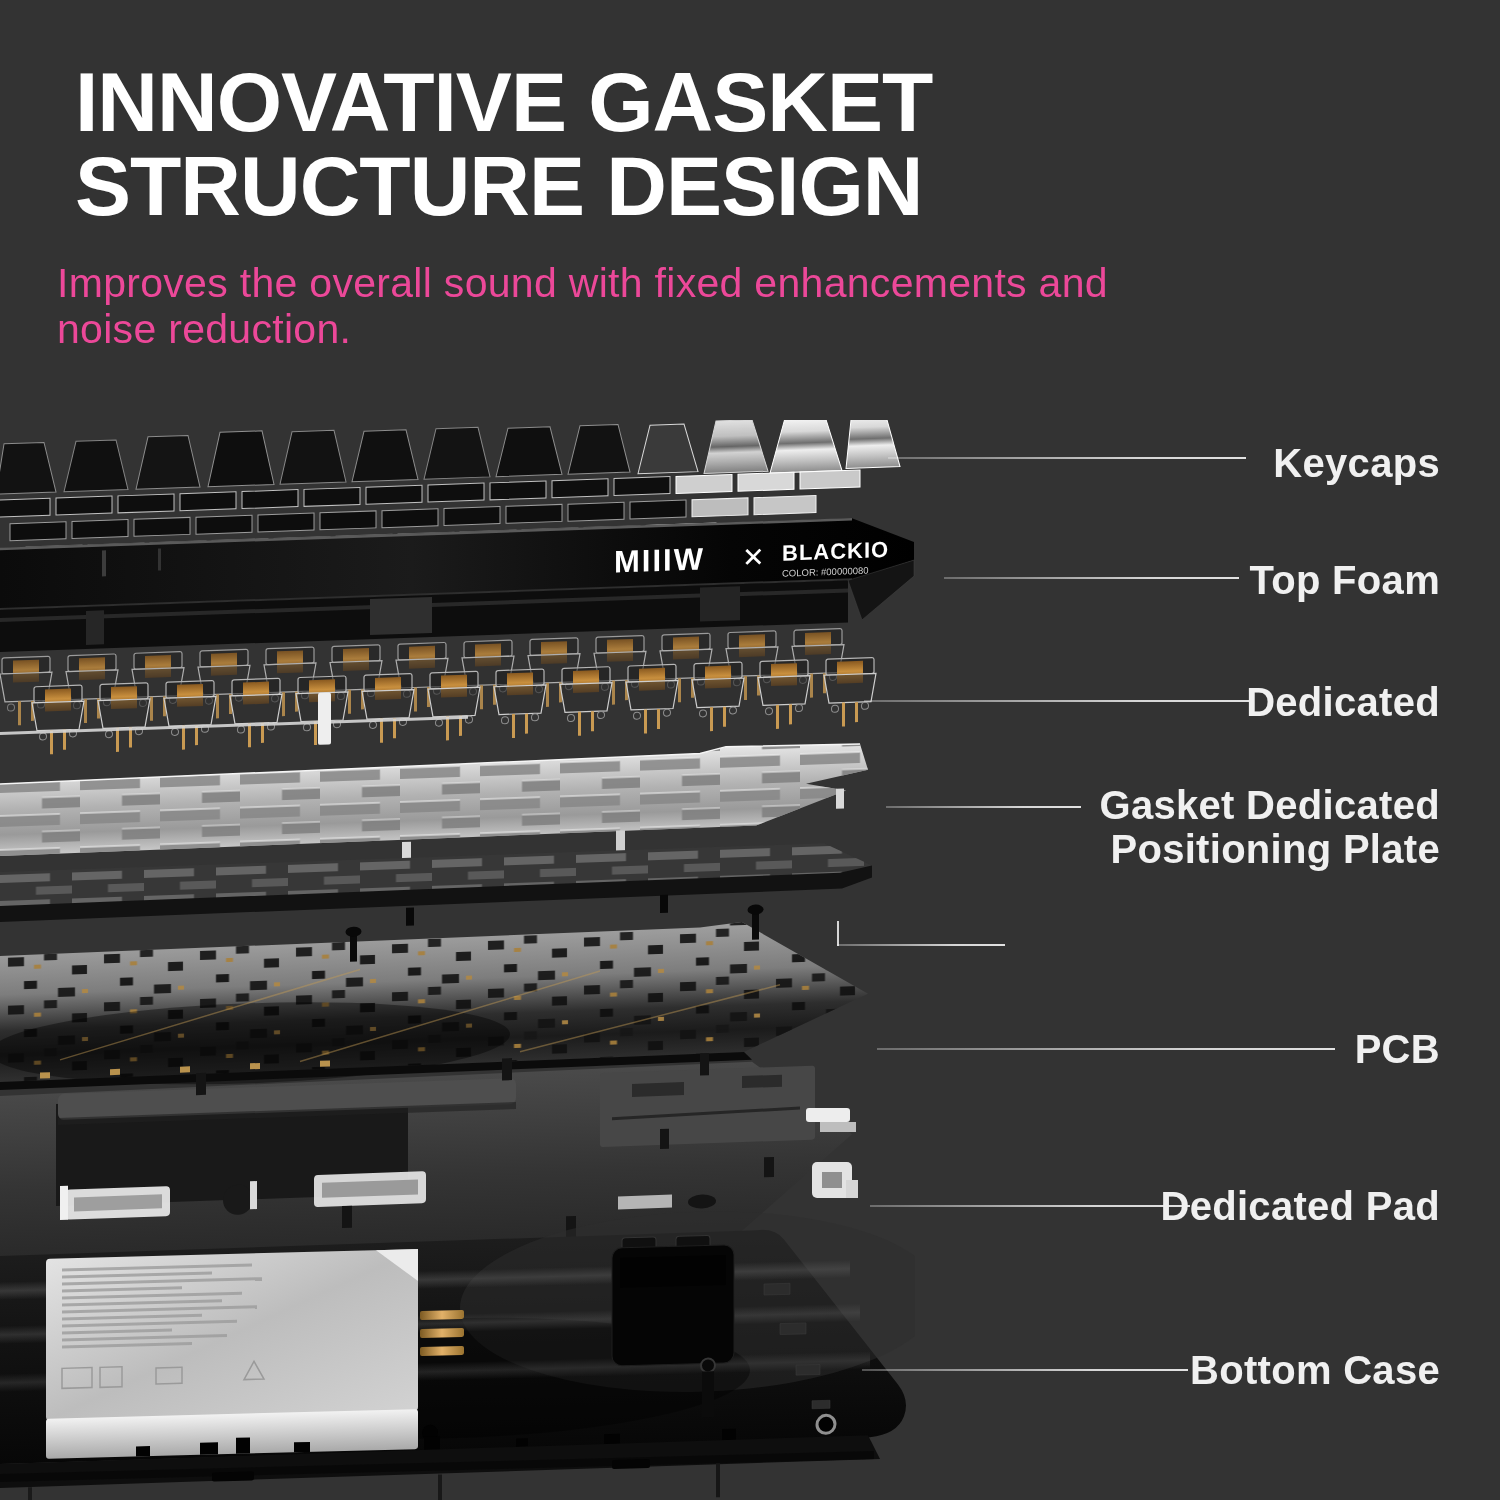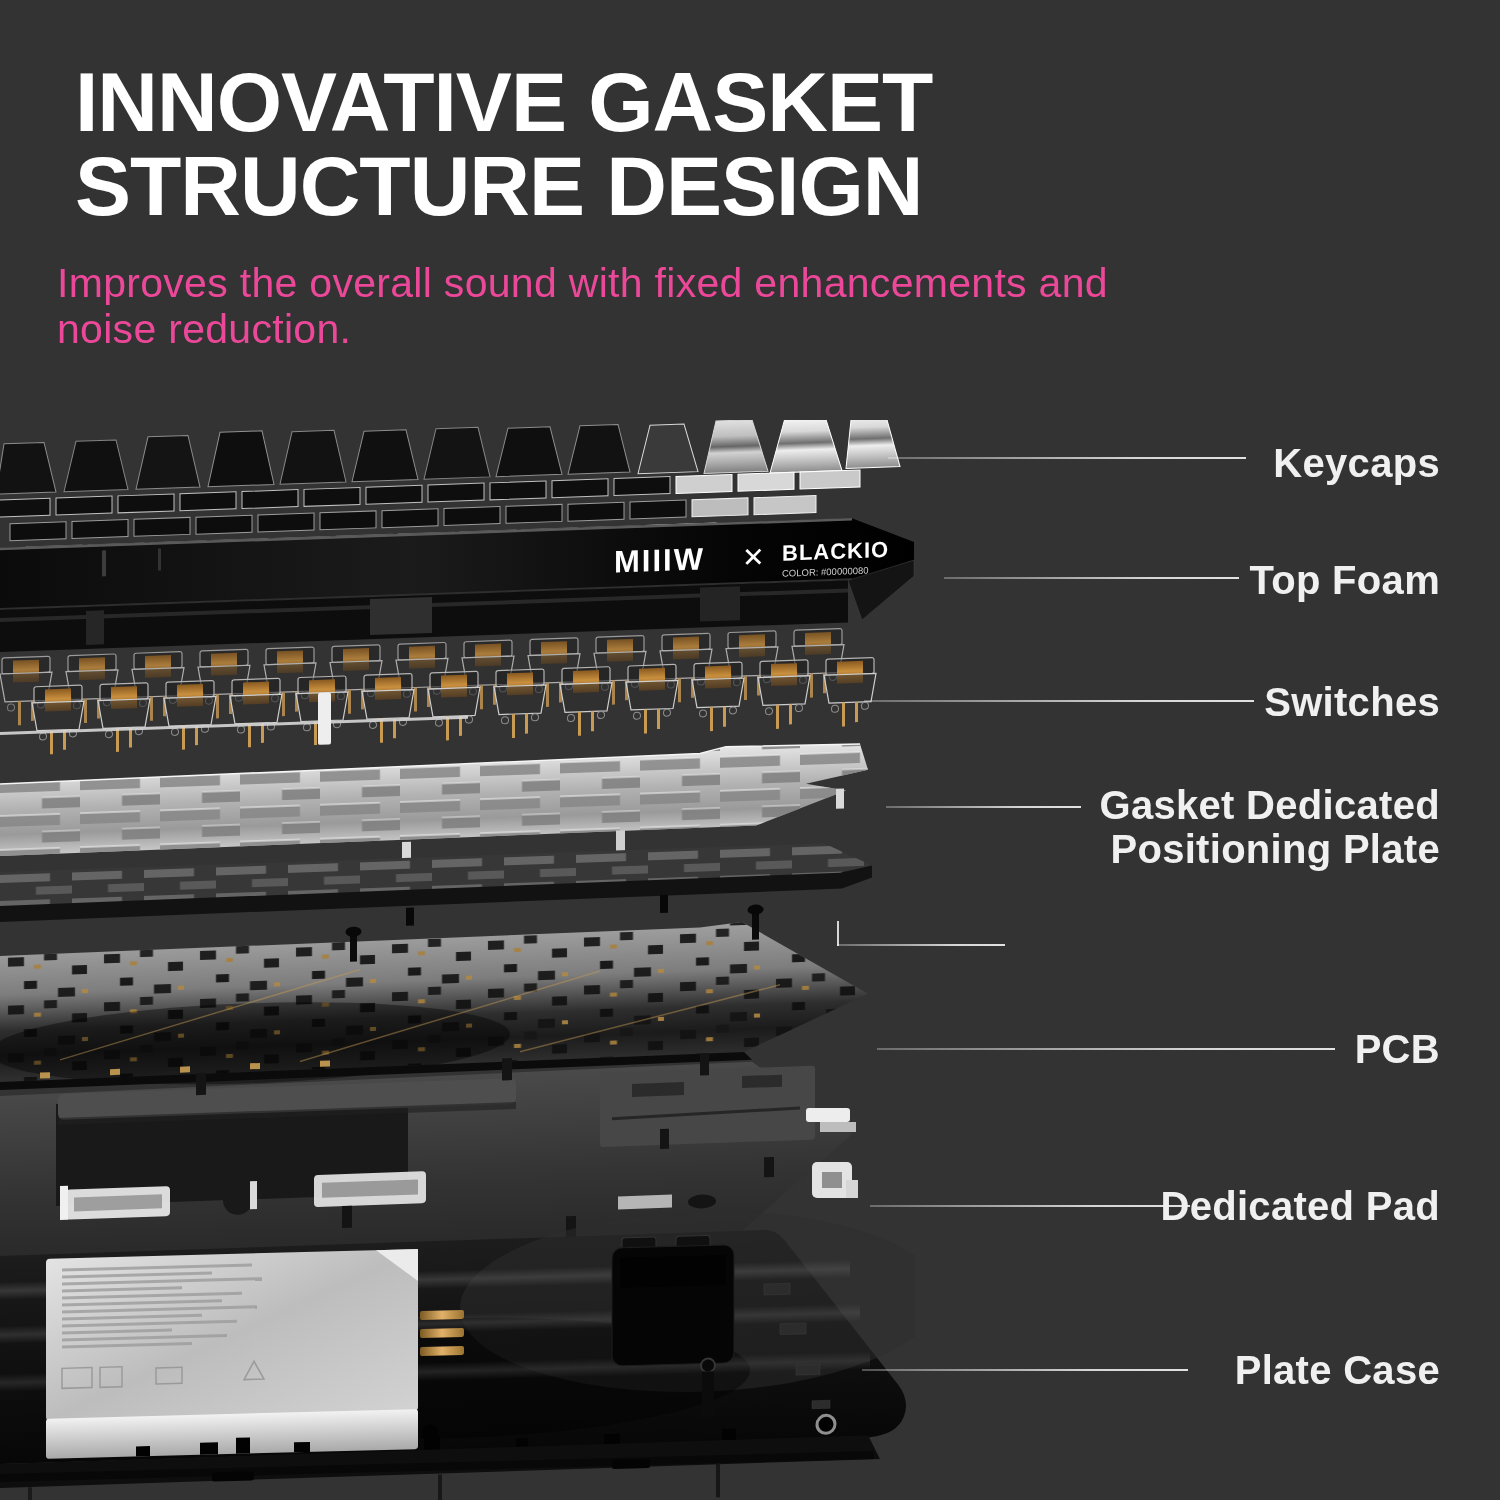--- a/index.html
+++ b/index.html
@@ -412,20 +412,20 @@
   <div class="leader" style="left:864px;top:700px;width:390px"></div>
   <div class="leader" style="left:886px;top:806px;width:195px"></div>
   <div class="leader-v" style="left:837px;top:921px;height:25px"></div>
   <div class="leader" style="left:837px;top:944px;width:168px"></div>
   <div class="leader" style="left:877px;top:1048px;width:458px"></div>
   <div class="leader" style="left:870px;top:1205px;width:320px"></div>
   <div class="leader" style="left:862px;top:1369px;width:326px"></div>
 
   <div class="layer-label" style="top:441px">Keycaps</div>
   <div class="layer-label" style="top:558px">Top Foam</div>
-  <div class="layer-label" style="top:680px">Switches</div>
+  <div class="layer-label" style="top:680px">Dedicated</div>
   <div class="layer-label" style="top:783px">Gasket Dedicated
 Positioning Plate</div>
   <div class="layer-label" style="top:1027px">PCB</div>
   <div class="layer-label" style="top:1184px">Dedicated Pad</div>
-  <div class="layer-label" style="top:1348px">Plate Case</div>
+  <div class="layer-label" style="top:1348px">Bottom Case</div>
 
 </div>
 
 </body></html>

